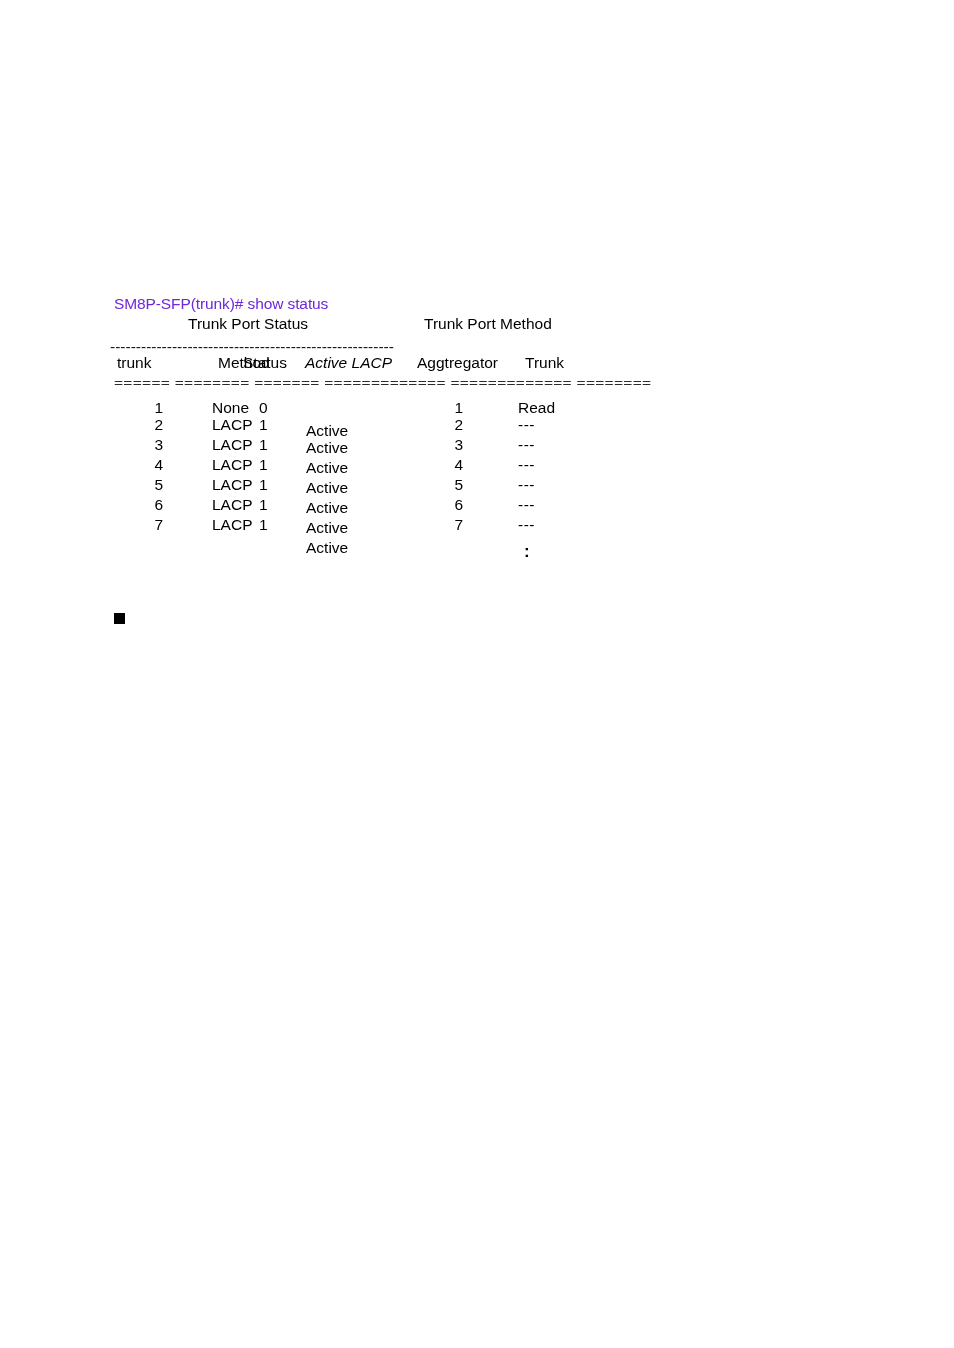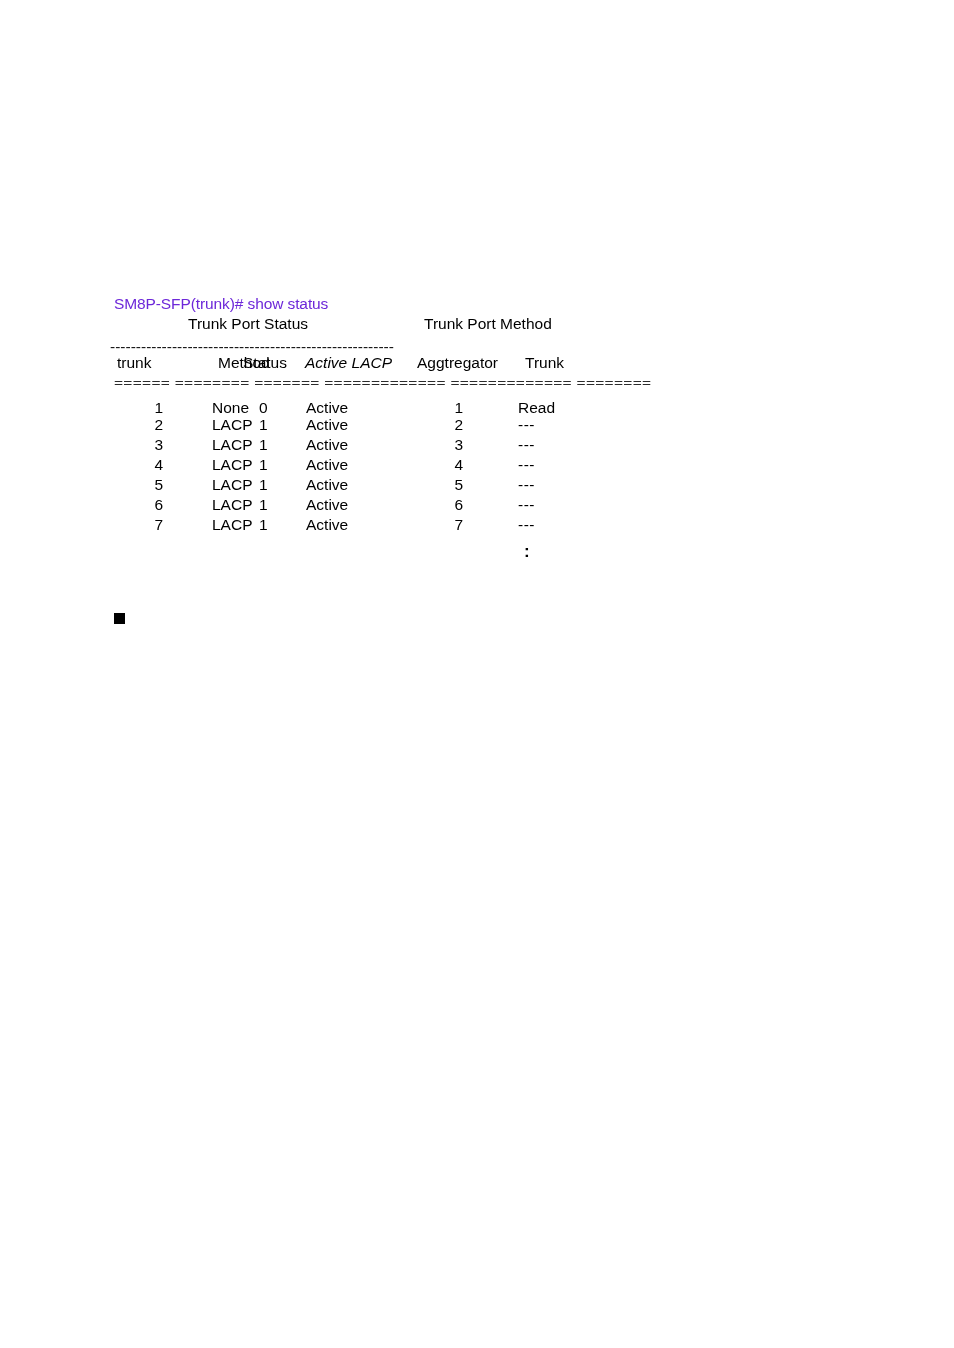--- a/index.html
+++ b/index.html
@@ -124,21 +124,21 @@
     position: absolute;
     top: 0;
     font-size: 15.5px;
     white-space: pre;
   }
 
   
   .c-port      { left: 15px;  width: 34px; text-align: right; }
   .c-method    { left: 58px; margin-left: 40px;  }
   .c-group     { left: 145px; }
-  .c-lacp      { left: 192px; }
+  .c-lacp      { left: 192px; margin-top: 23px; }
   .c-aggr      { left: 303px; width: 46px; text-align: right; }
   .c-status    { left: 404px; }
 
   
   .h-port   { left: 3px; }
   .h-method { left: 60px; margin-left: 44px; }
   .h-group  { left: 129px; }
   .h-lacp   { left: 191px; font-style: italic; }
   .h-aggr   { left: 303px; }
   .h-status { left: 411px; }

